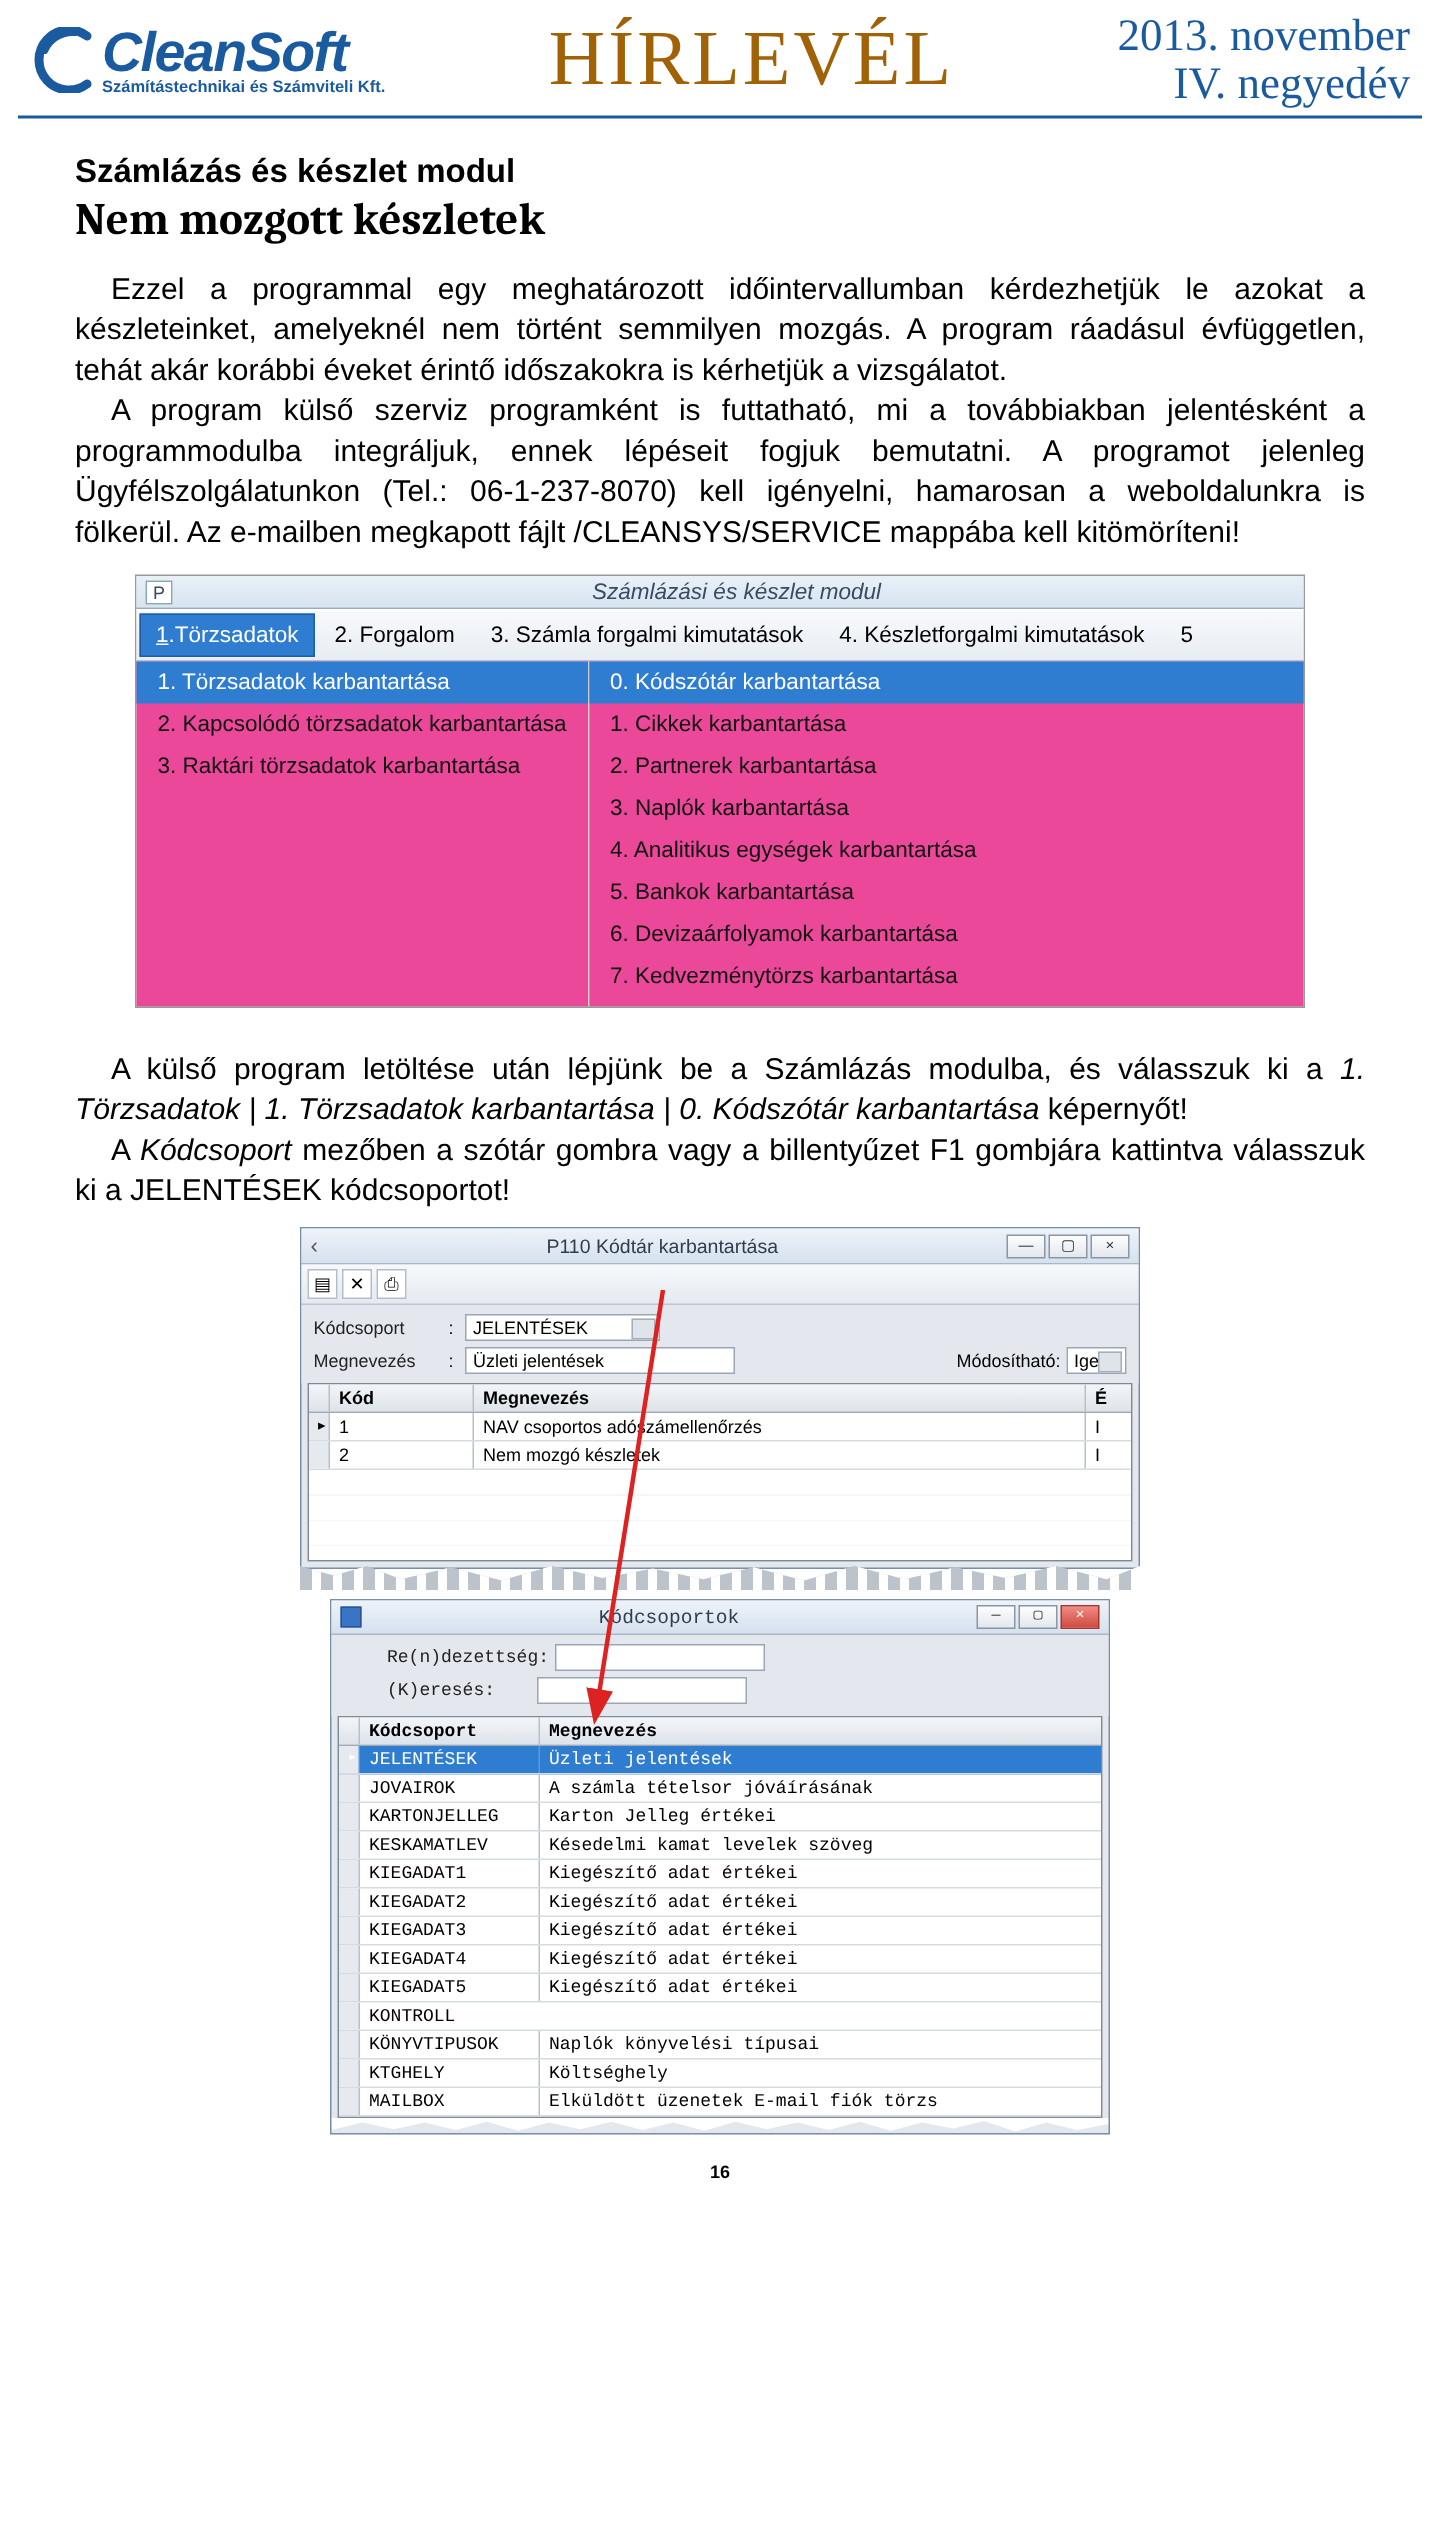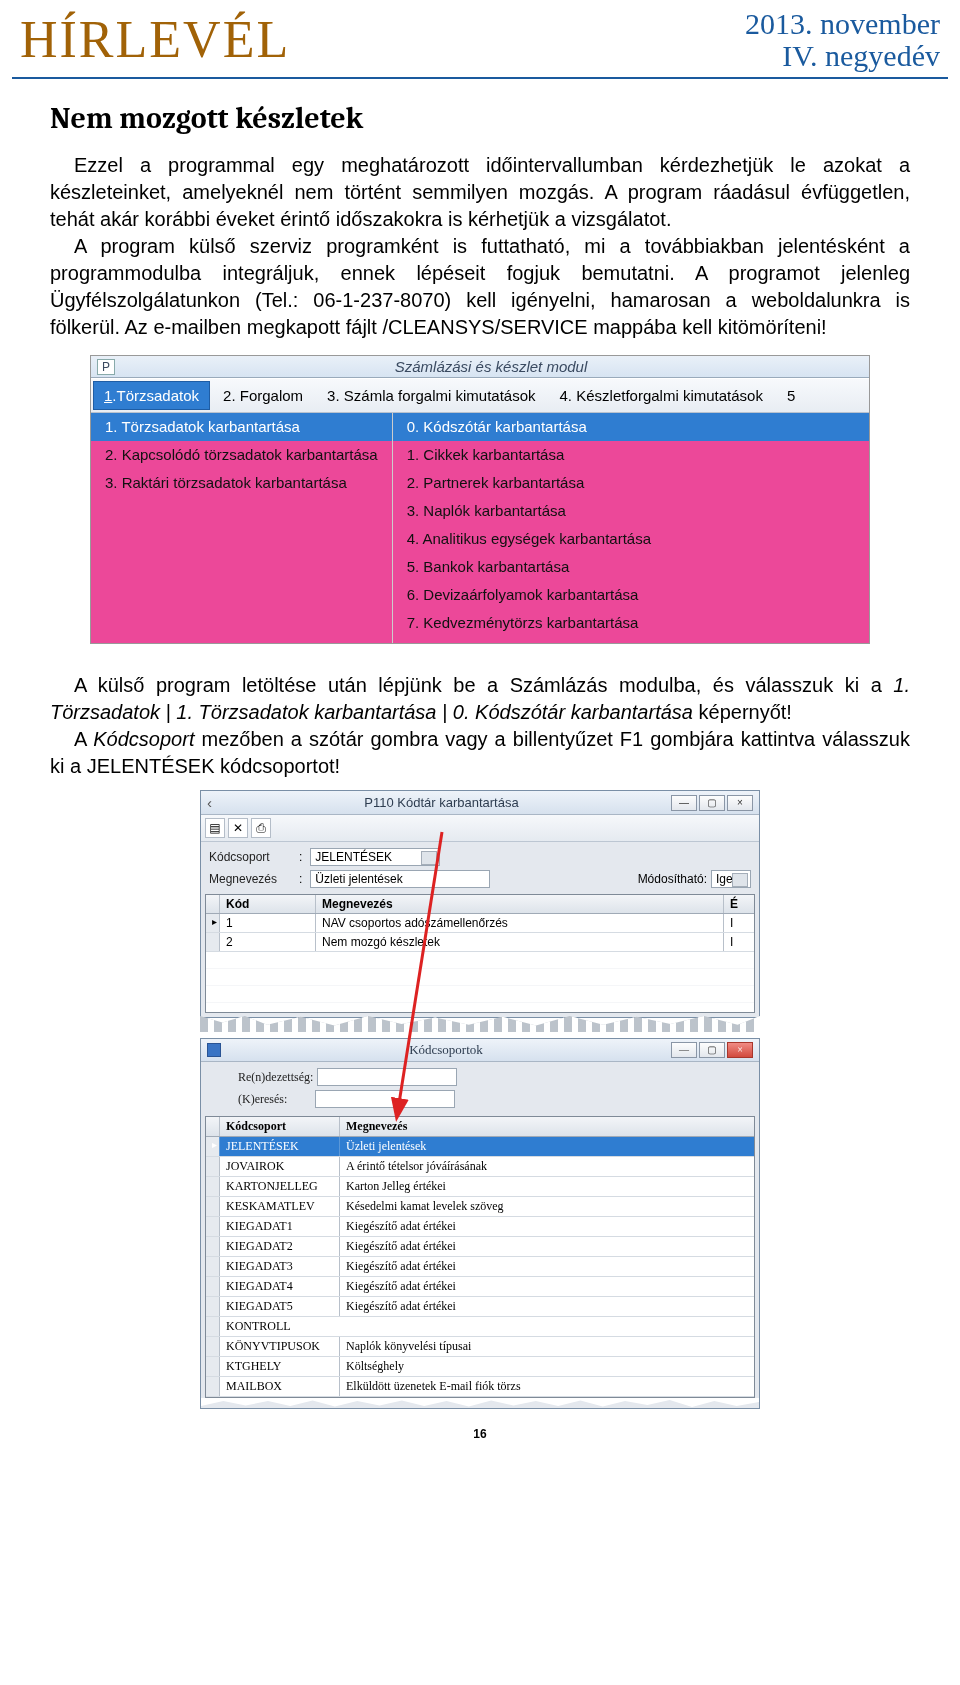--- a/index.html
+++ b/index.html
@@ -75,46 +75,59 @@
   .blankrows{height:60px; background:repeating-linear-gradient(#fff,#fff 16px,#f5f6f8 16px,#f5f6f8 17px);}
   
   
   .torn { height: 16px; background:
     repeating-linear-gradient(90deg, transparent 0 8px, #fff 8px 14px),
     linear-gradient(#bcc3cb,#bcc3cb);
     clip-path: polygon(0 0,4% 40%,8% 0,12% 55%,18% 5%,24% 60%,30% 0,36% 50%,42% 10%,48% 55%,54% 5%,60% 60%,66% 0,72% 55%,78% 5%,84% 50%,90% 0,96% 55%,100% 0,100% 100%,0 100%);
     margin: -2px 0 0;
   }
   
-  .shot3 { margin: 6px auto 0; width: 560px; font-family: Liberation Serif, serif; font-size: 12px;}
+  .shot3 { margin: 6px auto 0; width: 520px; font-family: Liberation Mono, monospace; font-size: 12px;}
   .shot3 .table2 .trow.sel{ background:#2f7dd1; color:#fff;}
   .shot3 .table2 .trow.sel div{border-right-color:#5b98d8;}
   
   .pagenum { text-align:center; font-size:12px; font-weight:bold; margin: 18px 0 10px; }
   
   .ragged-bottom { height:10px; background:#fff; clip-path: polygon(0 0,100% 0,100% 40%,96% 80%,92% 30%,88% 90%,84% 20%,80% 70%,76% 30%,72% 85%,68% 25%,64% 80%,60% 30%,56% 75%,52% 25%,48% 85%,44% 30%,40% 80%,36% 25%,32% 75%,28% 30%,24% 85%,20% 25%,16% 80%,12% 30%,8% 75%,4% 30%,0 80%); margin-top:-4px;}
   
   .shot-stack{position:relative;}
   .red-arrow{position:absolute; left:252px; top:6px; pointer-events:none;}
 </style>
 </head>
 <body>
 
 <div class="page">
 
   <div class="header">
+    <div class="logo-block">
+      <div class="logo-mark">
+        <svg viewBox="0 0 44 44">
+            <path d="M38 6 A20 20 0 1 0 38 38" fill="none" stroke="#1a5a9e" stroke-width="6" stroke-linecap="round"></path>
+            <path d="M30 4 A20 20 0 0 0 10 16" fill="none" stroke="#1a5a9e" stroke-width="4" stroke-linecap="round"></path>
+          </svg>
+      </div>
+      <div class="logo-text">
+        <span class="logo-name">CleanSoft</span>
+        <span class="logo-sub">Számítástechnikai és Számviteli Kft.</span>
+      </div>
+    </div>
     <div class="title-center">HÍRLEVÉL</div>
     <div class="date-block">
       <div>2013. november</div>
       <div>IV. negyedév</div>
     </div>
   </div>
   <div class="header-rule"></div>
 
   <div class="article">
+    <div class="section-label">Számlázás és készlet modul</div>
     <div class="article-title">Nem mozgott készletek</div>
     <div class="body-text">
       <p><span>Ezzel a programmal egy meghatározott időintervallumban kérdezhetjük le azokat a készleteinket, amelyeknél nem történt semmilyen mozgás. A program ráadásul évfüggetlen, tehát akár korábbi éveket érintő időszakokra is kérhetjük a vizsgálatot.</span></p>
       <p><span>A program külső szerviz programként is futtatható, mi a továbbiakban jelentésként a programmodulba integráljuk, ennek lépéseit fogjuk bemutatni. A programot jelenleg Ügyfélszolgálatunkon (Tel.: 06-1-237-8070) kell igényelni, hamarosan a weboldalunkra is fölkerül. Az e-mailben megkapott fájlt /CLEANSYS/SERVICE mappába kell kitömöríteni!</span></p>
     </div>
   </div>
 
   <div class="shot1">
     <div class="shot1-titlebar">
       <span class="p-badge">P</span>
@@ -244,21 +257,21 @@
           </div>
           <div id="s3rows">
               <div class="trow sel">
                 <div class="rowmark">▸</div>
                 <div style="width:120px;">JELENTÉSEK</div>
                 <div class="c-meg">Üzleti jelentések</div>
               </div>
               <div class="trow">
                 <div class="rowmark"></div>
                 <div style="width:120px;">JOVAIROK</div>
-                <div class="c-meg">A érintő tételsor jóváírásának</div>
+                <div class="c-meg">A számla tételsor jóváírásának</div>
               </div>
               <div class="trow">
                 <div class="rowmark"></div>
                 <div style="width:120px;">KARTONJELLEG</div>
                 <div class="c-meg">Karton Jelleg értékei</div>
               </div>
               <div class="trow">
                 <div class="rowmark"></div>
                 <div style="width:120px;">KESKAMATLEV</div>
                 <div class="c-meg">Késedelmi kamat levelek szöveg</div>

